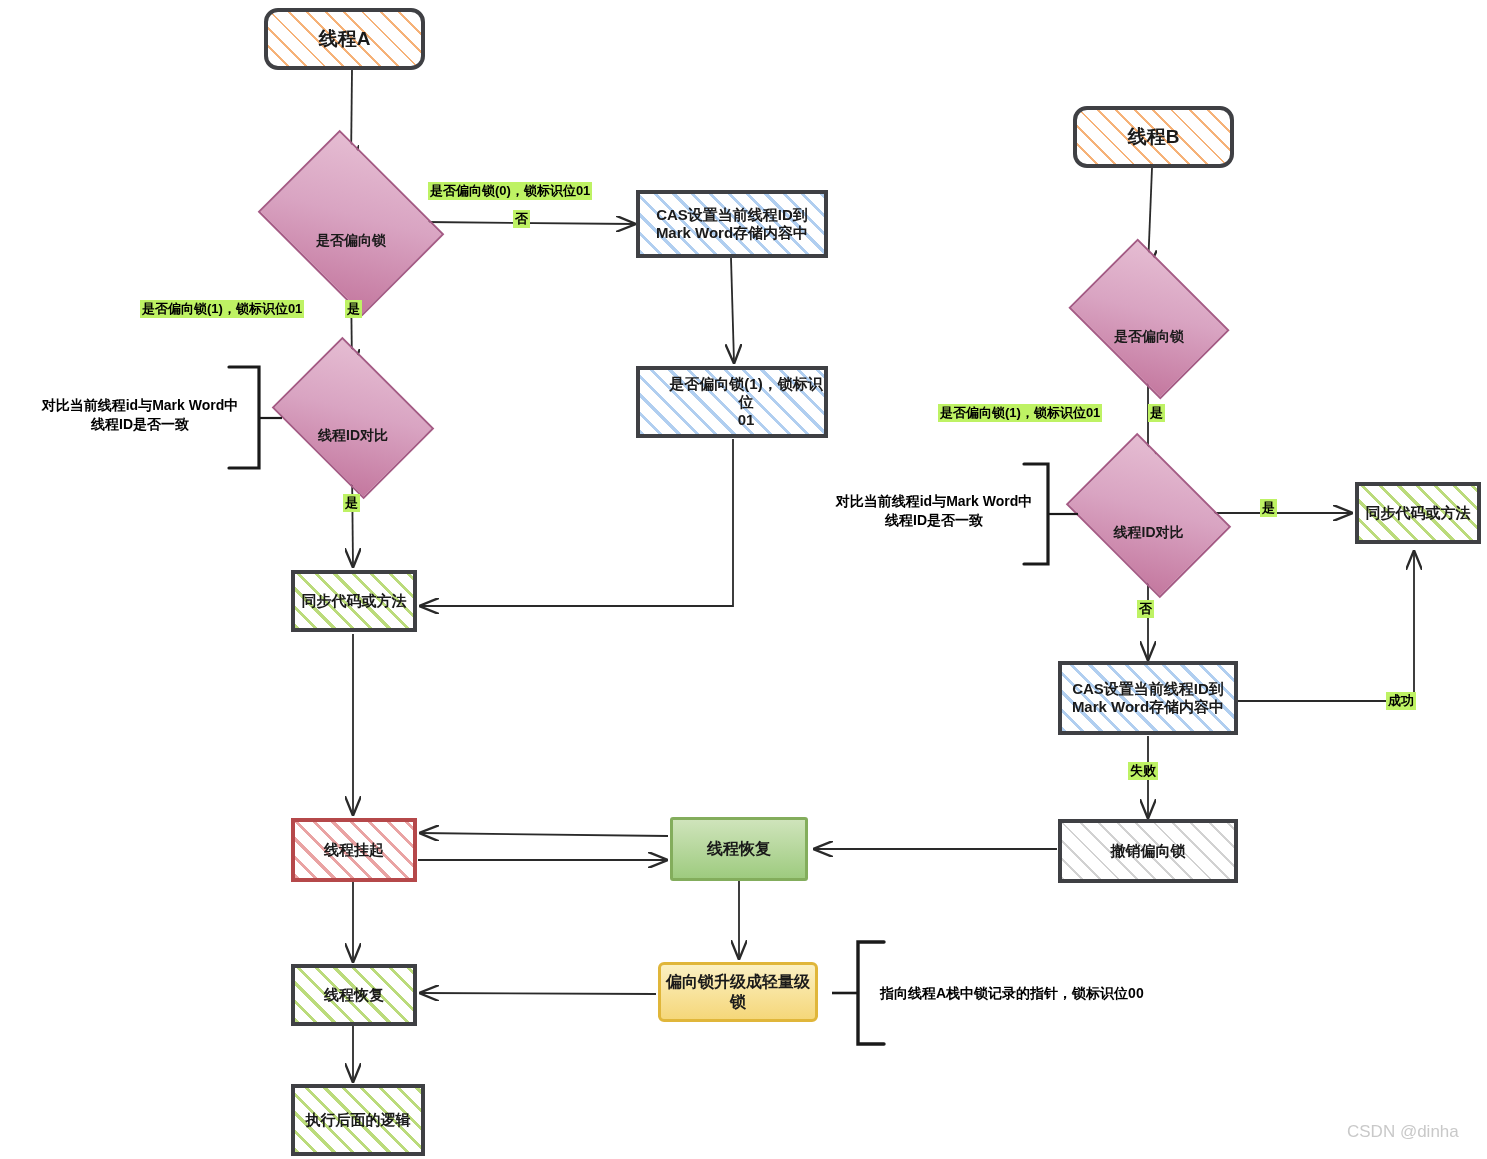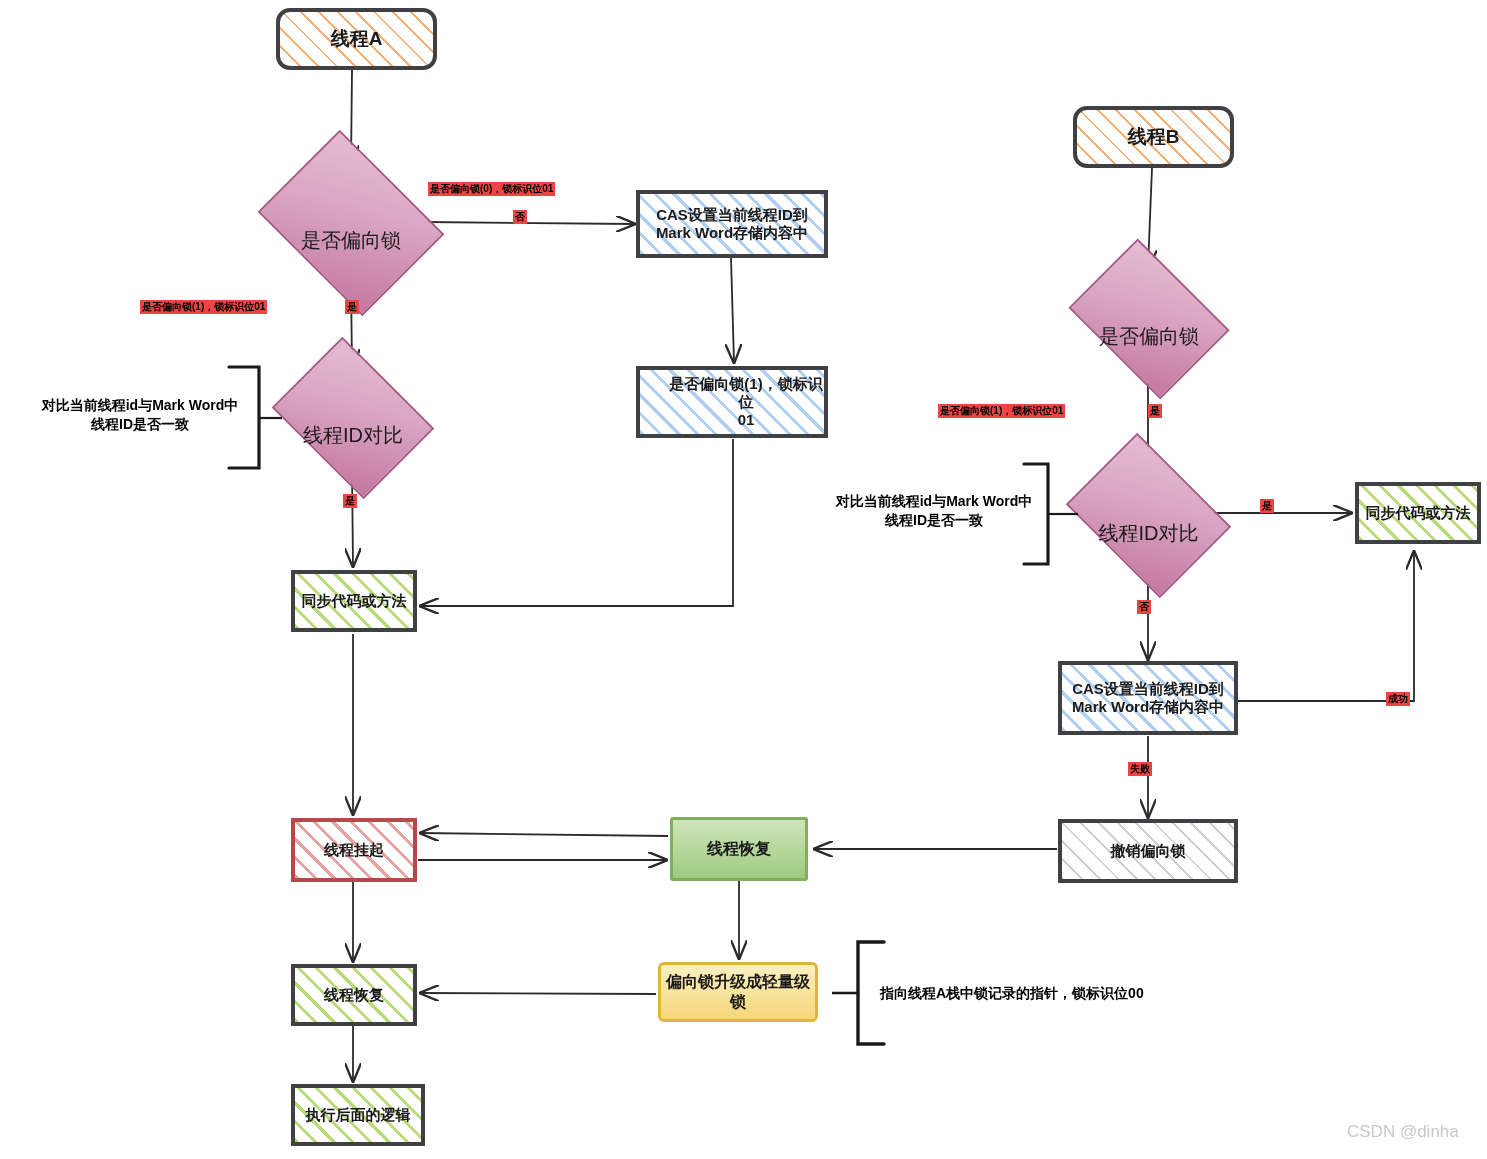--- a/index.html
+++ b/index.html
@@ -99,42 +99,42 @@
   .decision .dia-shape{
     position:absolute;left:0;top:0;width:100%;height:100%;
     background:linear-gradient(150deg,#e5bcd2 0%,#d9a4c2 45%,#c4789f 100%);
     border:2px solid #a55b85;
     transform:rotate(45deg);
     box-sizing:border-box;
   }
   .decision .dia-label{
     position:relative;
     z-index:2;
-    font-size:20px;
-    font-weight:normal;
+    font-size:14px;
+    font-weight:bold;
     white-space:nowrap;
     margin-top:35px;
   }
   
   .anno{
     position:absolute;
     color:#000;
     font-weight:bold;
     font-size:14px;
     line-height:1.35;
     text-align:center;
     white-space:pre-line;
     z-index:4;
   }
   .edge-label{
     position:absolute;
     color:#000;
     font-weight:bold;
-    font-size:10px;
-    background:#ef4444;
+    font-size:13px;
+    background:#bef264;
     padding:0 2px;
     z-index:4;
     white-space:nowrap;
   }
   .watermark{
     position:absolute;
     color:#c9c9c9;
     font-size:17px;
     font-weight:normal;
     z-index:5;
@@ -189,21 +189,21 @@
       <path d="M1148,566 L1148,659"></path>
 
       <path d="M1148,736 L1148,817"></path>
 
       <path d="M1237,701 L1414,701 L1414,552"></path>
 
       <path d="M1057,849 L815,849"></path>
     </g>
   </svg>
 
-  <div class="node term" style="left:276px;top:8px;width:161px;height:62px;">
+  <div class="node term" style="left:264px;top:8px;width:161px;height:62px;">
     <span>线程A</span>
   </div>
 
   <div class="node term" style="left:1073px;top:106px;width:161px;height:62px;">
     <span>线程B</span>
   </div>
 
   <div class="node decision" style="left:277px;top:165px;width:148px;height:116px;">
     <span class="dia-shape"></span>
     <span class="dia-label">是否偏向锁</span>
@@ -229,21 +229,21 @@
   </div>
 
   <div class="node proc-red" style="left:291px;top:818px;width:126px;height:64px;">
     <span>线程挂起</span>
   </div>
 
   <div class="node proc-green" style="left:291px;top:964px;width:126px;height:62px;">
     <span>线程恢复</span>
   </div>
 
-  <div class="node proc-green" style="left:291px;top:1084px;width:134px;height:62px;">
+  <div class="node proc-green" style="left:291px;top:1084px;width:134px;height:72px;">
     <span>执行后面的逻辑</span>
   </div>
 
   <div class="node fill-green" style="left:670px;top:817px;width:138px;height:64px;">
     <span>线程恢复</span>
   </div>
 
   <div class="node fill-yellow" style="left:658px;top:962px;width:160px;height:60px;">
     <span>偏向锁升级成轻量级锁</span>
   </div>

